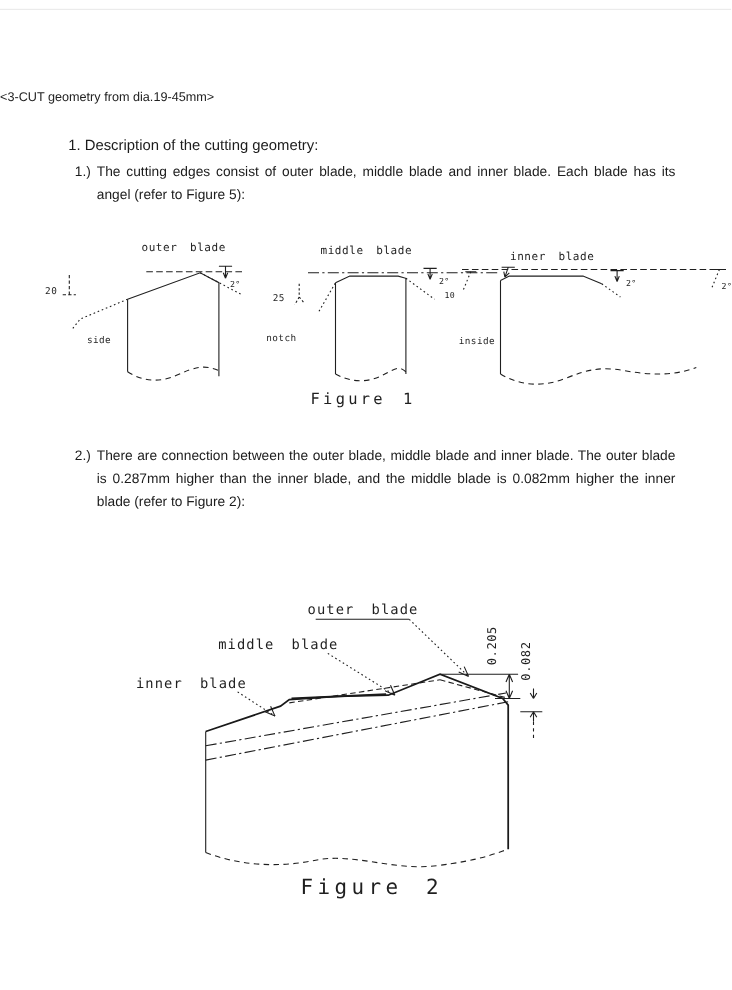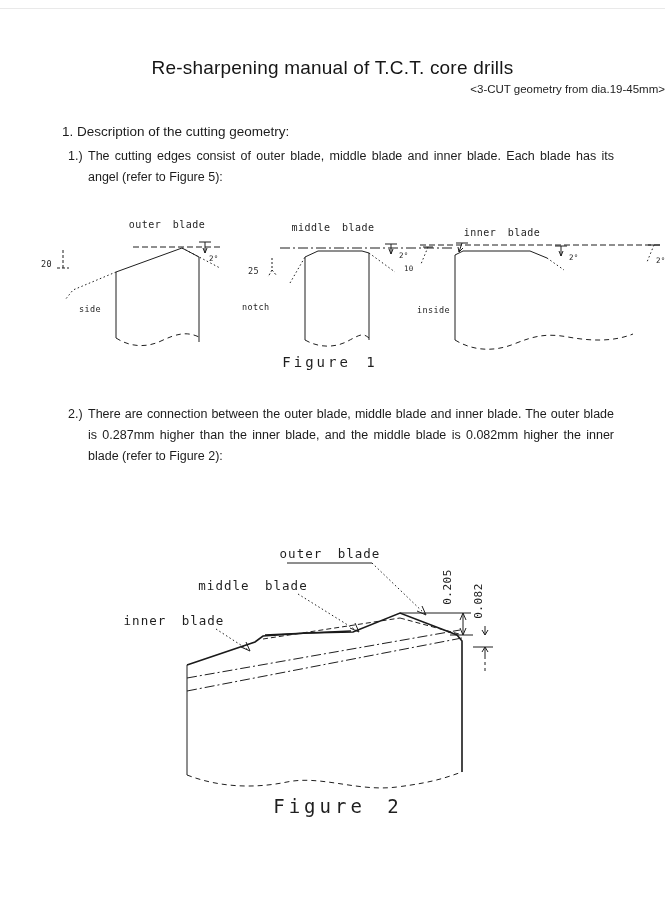--- a/index.html
+++ b/index.html
@@ -1,21 +1,21 @@
 <!DOCTYPE html>
 <html><head>
 <meta charset="utf-8">
 <style>
   html,body{margin:0;padding:0;background:#fff;}
   #page{position:relative;width:665px;height:900px;background:#ffffff;overflow:hidden;
         font-family:"Liberation Sans",sans-serif;color:#1a1a1a;}
   .scan-edge{position:absolute;top:8px;left:0;width:665px;height:1px;background:#e9e9e9;}
   .title{position:absolute;top:57px;left:0;width:665px;text-align:center;
          font-size:19px;letter-spacing:.2px;color:#161616;}
-  .subtitle{position:absolute;top:83px;left:0;width:665px;text-align:right;
+  .subtitle{position:absolute;top:83px;left:0;width:665px;text-align:left;
             font-size:11.5px;color:#222;}
   .heading{position:absolute;top:124px;left:62px;font-size:13.5px;color:#1c1c1c;text-align:right;}
   .item{position:absolute;left:68px;width:546px;display:flex;font-size:12.5px;line-height:21px;color:#1c1c1c;}
   .item .num{flex:0 0 20px;}
   .item .txt{flex:1;text-align:justify;}
   #item1{top:146px;}
   #item2{top:404px;}
   svg{position:absolute;}
   #fig1{left:15px;top:210px;}
   #fig2{left:115px;top:530px;}
@@ -34,21 +34,20 @@
   .dot{stroke-dasharray:1.5 2.5;}
   .wavy{stroke-dasharray:5 4;}
   .hid{stroke-dasharray:5 3;}
 </style>
 </head>
 <body>
 
 <div id="page">
   <div class="scan-edge"></div>
 
-  <div class="title">Re-sharpening manual of T.C.T. core drills</div>
   <div class="subtitle">&lt;3-CUT geometry from dia.19-45mm&gt;</div>
   <div class="heading">1. Description of the cutting geometry:</div>
 
   <div class="item" id="item1">
     <span class="num">1.)</span>
     <span class="txt">The cutting edges consist of outer blade, middle blade and inner blade. Each blade has its angel (refer to Figure 5):</span>
   </div>
 
   <svg id="fig1" width="650" height="168" viewBox="0 0 650 168">
 

